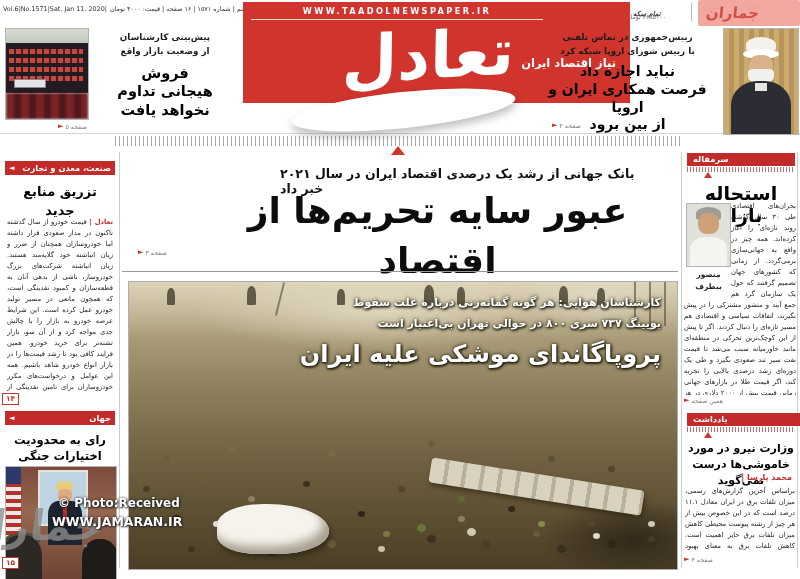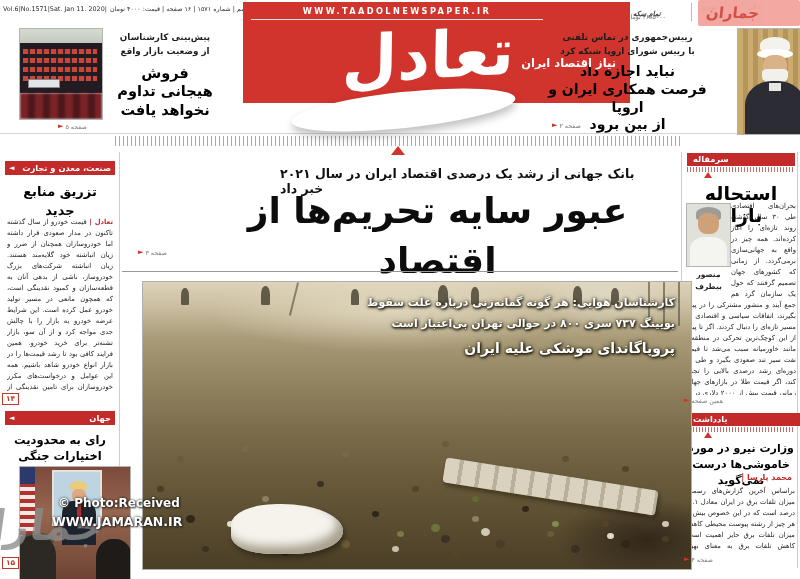--- a/index.html
+++ b/index.html
@@ -41,21 +41,21 @@
   .kicker-sm{font-size:8.8px;color:#1c1c1c;line-height:1.55;font-weight:bold;}
   .title-md{font-size:14px;color:#000;line-height:1.26;font-weight:bold;}
   .stock-text{left:95px;top:31px;width:140px;}
   .pres-text{left:535px;top:31px;width:185px;}
 
   .page-link{position:absolute;display:flex;direction:ltr;align-items:center;gap:2px;z-index:5;}
   .page-link .tri{color:#d0342c;font-size:7px;line-height:1;}
   .page-link .lbl{font-size:6.3px;color:#777;}
 
   
-  .ph{position:absolute;border:1px solid #b5b3af;background:#eee;overflow:hidden;z-index:4;margin-left:14px;}
+  .ph{position:absolute;border:1px solid #b5b3af;background:#eee;overflow:hidden;z-index:4;}
 
   
   .stock-photo{left:5px;top:28px;width:82px;height:90px;background:#ddd;}
   .sp-ceil{position:absolute;left:0;top:0;width:100%;height:14px;background:linear-gradient(#d6dcd2,#c2c8be);}
   .sp-board{position:absolute;left:0;top:14px;width:100%;height:50px;background:#221c22;}
   .sp-row{position:absolute;left:3px;width:74px;height:5px;
           background:repeating-linear-gradient(90deg,#c8463a 0 5px,#35232a 5px 7px);}
   .sp-screen{position:absolute;left:8px;top:50px;width:30px;height:7px;background:#dfe5e8;border:1px solid #888;}
   .sp-floor{position:absolute;left:0;top:64px;width:100%;height:26px;
             background:repeating-linear-gradient(90deg,#7a2326 0 8px,#4e171b 8px 15px);filter:blur(1px);}
@@ -111,21 +111,21 @@
       radial-gradient(130px 60px at 92% 90%, #32281a 0%, transparent 70%),
       radial-gradient(100px 45px at 85% 5%, rgba(225,220,200,.8), transparent 75%),
       radial-gradient(240px 55px at 45% 10%, rgba(238,231,208,.6), transparent 75%),
       linear-gradient(180deg,#ddd3b8 0%,#c9bda0 9%,#a89a76 20%,#8d7f5c 38%,#776848 55%,#655738 72%,#56492e 88%,#4a3e26 100%);}
   .fig{position:absolute;background:#4e4736;border-radius:45% 45% 10% 10%;filter:blur(.6px);opacity:.85;}
   .pole{position:absolute;background:#5a5544;opacity:.65;}
   .crash-cap{position:absolute;right:16px;text-align:right;color:#fff;font-weight:bold;z-index:6;
              text-shadow:0 1px 2px #2e2a18,0 0 4px rgba(40,35,15,.9),1px 1px 3px #000;}
   .cap1{top:14px;font-size:11px;}
   .cap2{top:35px;font-size:11px;}
-  .crash-title{top:58px;font-size:14px;}
+  .crash-title{top:58px;font-size:24px;}
   .debris,.debris2,.debris3{position:absolute;left:0;top:0;width:5px;height:4px;border-radius:50%;background:transparent;}
   .debris{box-shadow:15px 205px 0 1px #4a3c26,45px 235px 0 2px #2f2718,70px 195px 0 1px #6b5b38,
     95px 250px 0 3px #3c3222,120px 215px 0 1px #8c8060,150px 245px 0 2px #554428,175px 200px 0 1px #3a3020,
     200px 260px 0 2px #6b5b38,230px 230px 0 1px #2e2618,255px 250px 0 1px #7a7a45,270px 205px 0 1px #554428,
     300px 255px 0 2px #3c3222,330px 235px 0 1px #8c8060,355px 260px 0 2px #4a3c26,380px 225px 0 1px #2f2718,
     405px 250px 0 1px #6b5b38,430px 265px 0 2px #3a3020,460px 240px 0 1px #554428,480px 260px 0 2px #2e2618,
     505px 230px 0 1px #6b5b38,520px 255px 0 1px #4a3c26,60px 265px 0 1px #3c3222,140px 268px 0 2px #2f2718,
     310px 270px 0 1px #554428,200px 170px 0 1px #7a6a48,300px 160px 0 1px #6b5b38,420px 175px 0 1px #5e5236,
     100px 165px 0 1px #7a6a48,480px 185px 0 1px #554428,35px 175px 0 1px #6b5b38;}
   .debris2{box-shadow:85px 240px 0 1px #e8e2d2,180px 252px 0 1px #d8d2c2,340px 248px 0 2px #cfc8b2,

